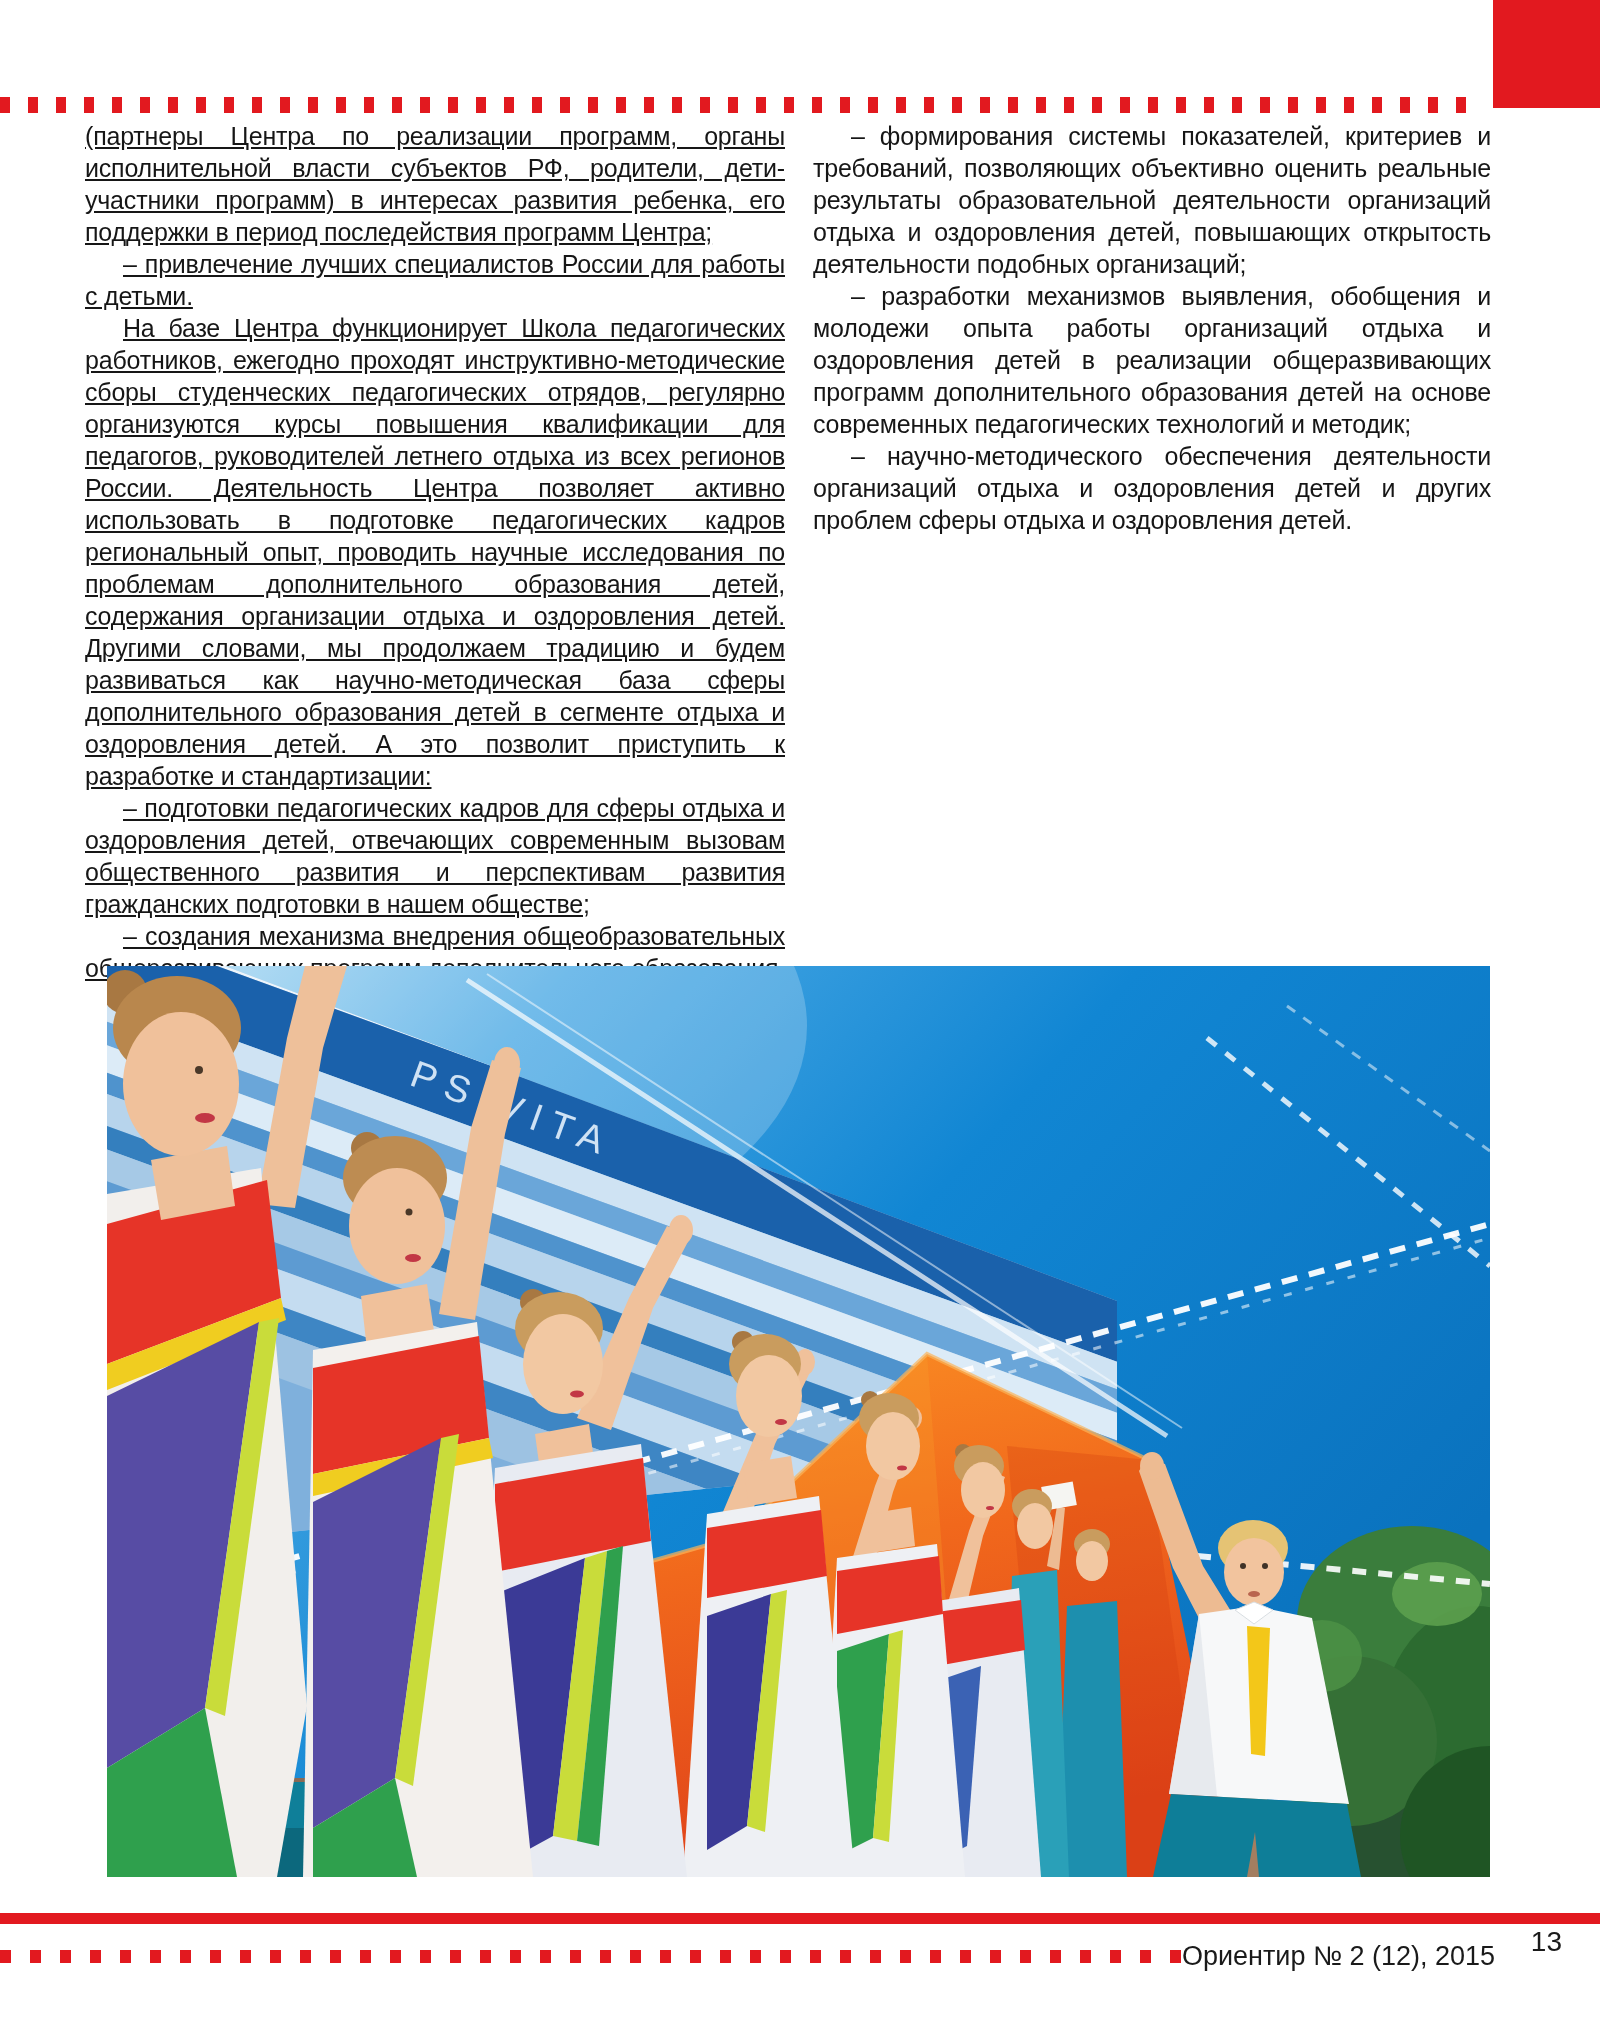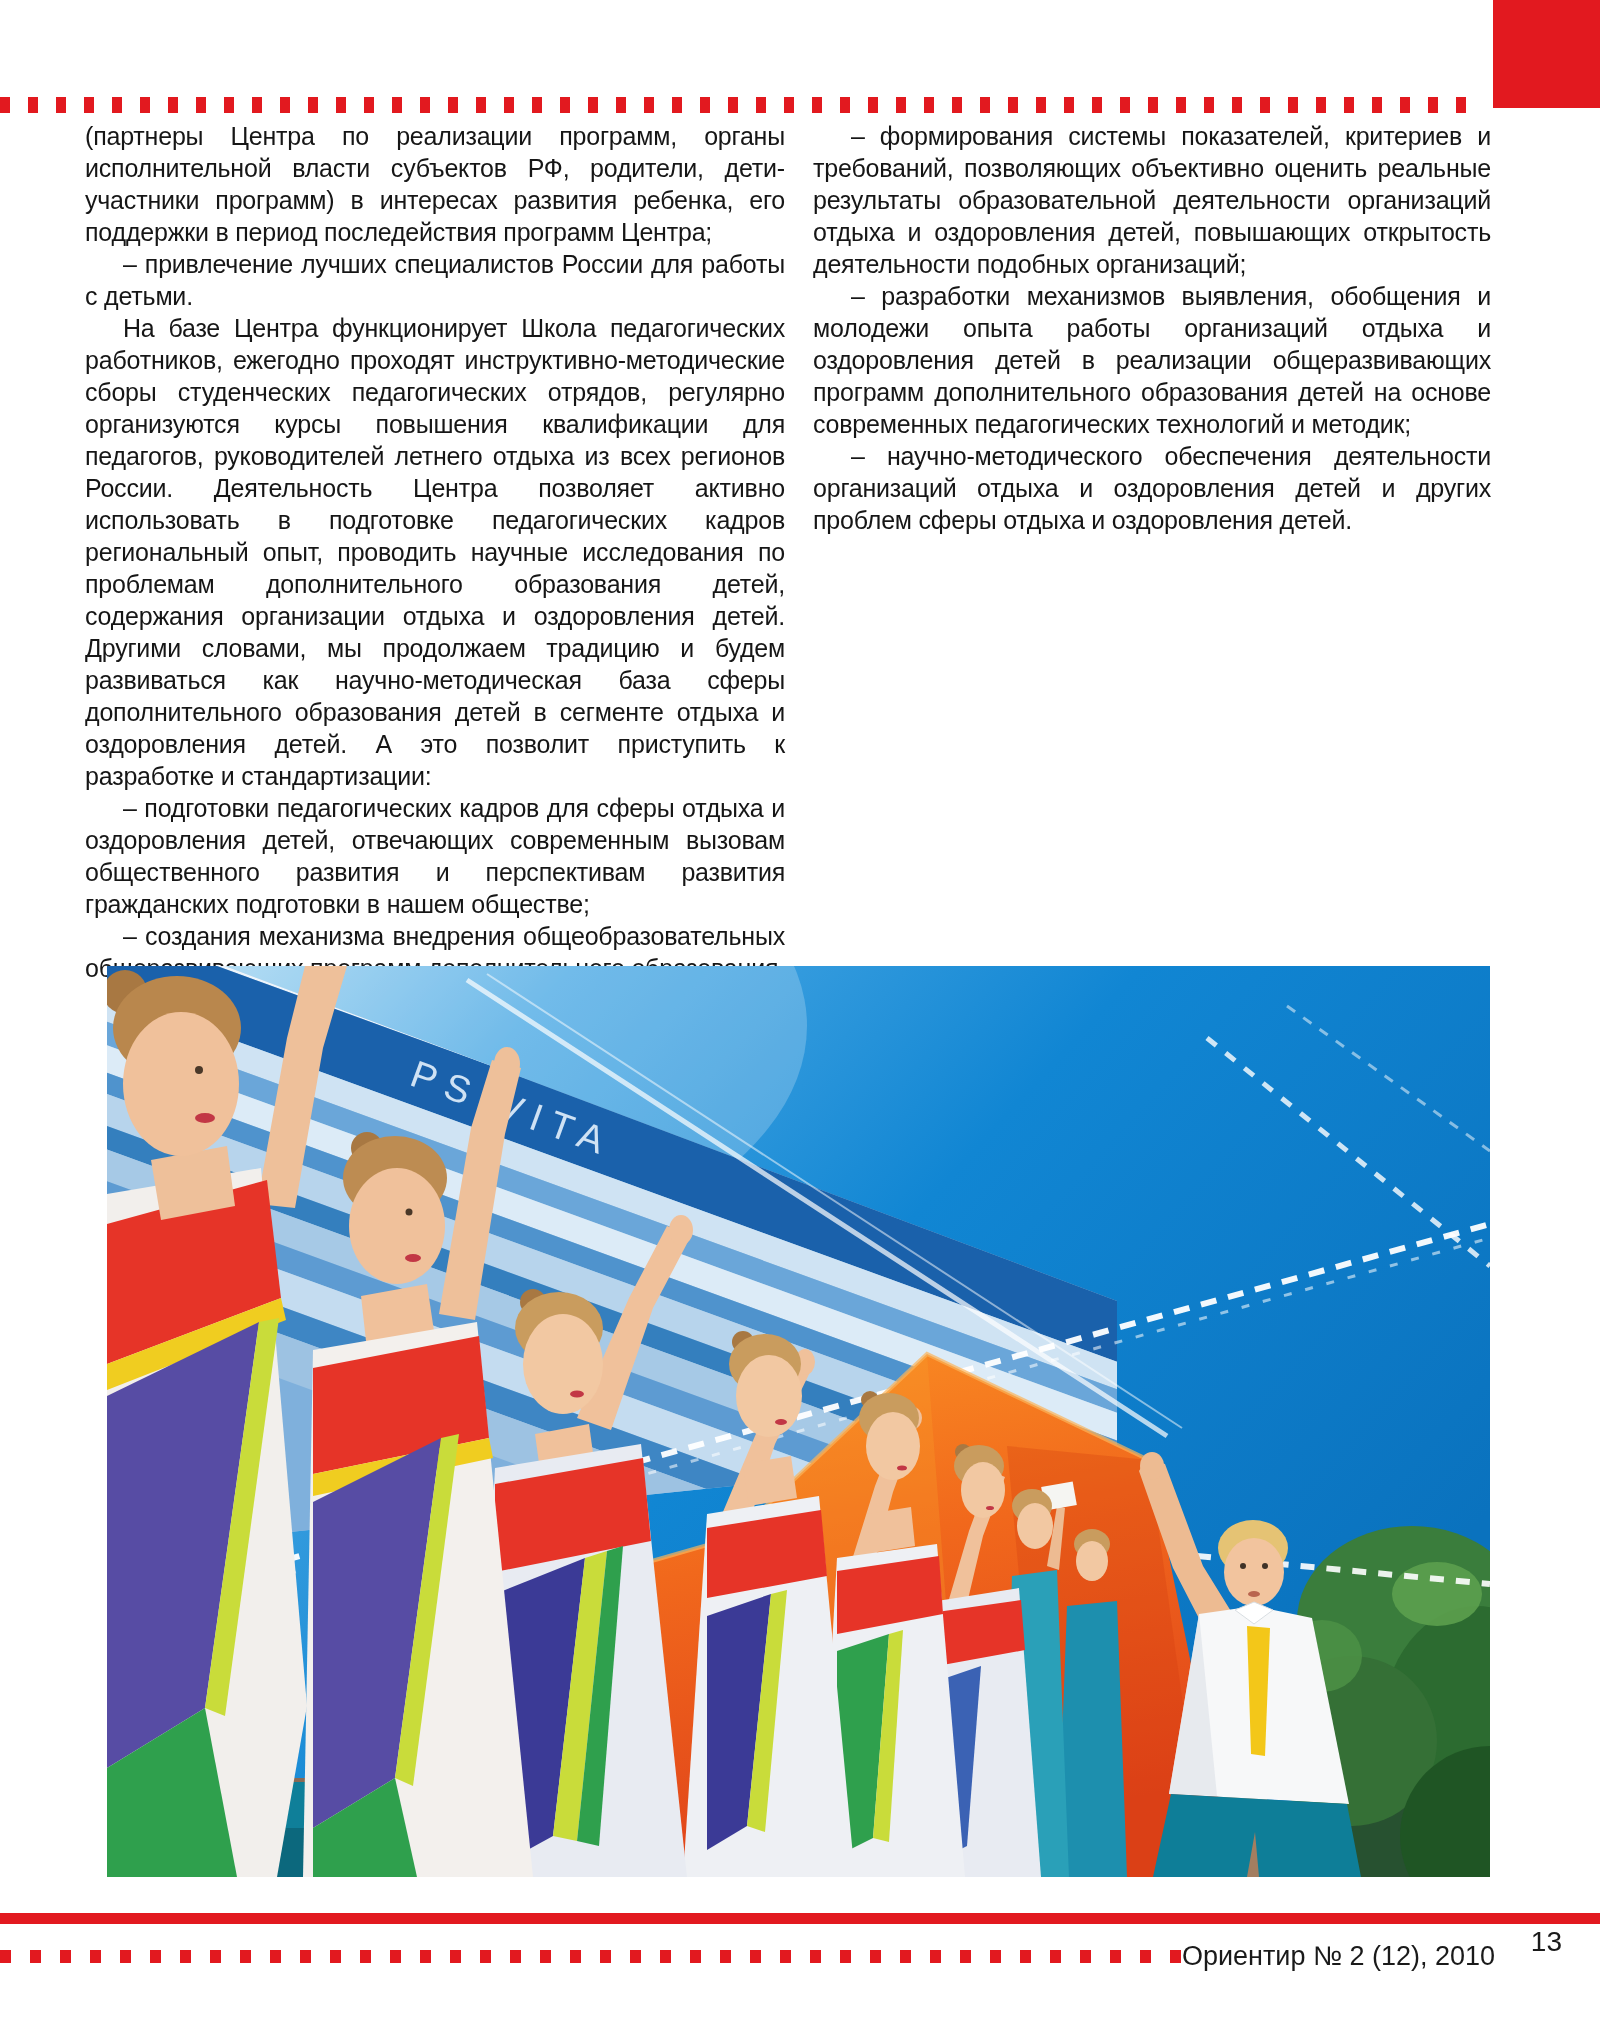--- a/index.html
+++ b/index.html
@@ -6,21 +6,21 @@
   *{ margin:0; padding:0; box-sizing:border-box; }
   html,body{ width:1600px; height:2036px; background:#fff; overflow:hidden; }
   body{ position:relative; font-family:"Liberation Sans","DejaVu Sans",sans-serif; color:#161616; }
 
   .top-dots{ position:absolute; left:0; top:97px; width:1477px; height:16px;
     background:repeating-linear-gradient(to right, var(--red) 0 10px, transparent 10px 28px); }
   .corner-square{ position:absolute; right:0; top:0; width:107px; height:108px; background:var(--red); }
 
   .columns{ position:absolute; left:85px; top:120px; width:1406px; display:flex; gap:28px; }
   .col{ text-align:justify; font-size:25px; line-height:32px; letter-spacing:-0.2px; }
-  .col-left{ width:700px; }
+  .col-left{ width:700px;text-decoration:underline; }
   .col-right{ width:678px; }
   .para{ text-align:justify; }
   .para.indent{ text-indent:38px; }
 
   .highlight-heading{ margin-top:58px; color:var(--red); font-size:35px; line-height:47px;
     font-weight:bold; text-align:center; white-space:pre-line; letter-spacing:0; text-indent:0; }
 
   .photo{ position:absolute; left:107px; top:966px; width:1383px; height:911px; display:block; }
 
   .bottom-bar{ position:absolute; left:0; top:1913px; width:1600px; height:11px; background:var(--red); }
@@ -262,14 +262,14 @@
     <polygon points="1092,648 1148,640 1205,652 1242,838 1062,828" fill="#f7f8f9"></polygon>
     <polygon points="1092,648 1110,830 1062,828" fill="#dfe4e9" opacity="0.7"></polygon>
     <polygon points="1128,644 1147,658 1166,644 1147,636" fill="#ffffff" stroke="#d9dee2"></polygon>
     <polygon points="1140,660 1163,662 1158,790 1144,788" fill="#f3c719"></polygon>
     <polygon points="1064,828 1240,838 1254,911 1152,911 1148,866 1140,911 1046,911" fill="#0e7e98"></polygon>
   </g>
 </svg>
 
 <div class="bottom-bar"></div>
 <div class="bottom-dots"></div>
-<div class="footer-journal">Ориентир № 2 (12), 2010</div>
+<div class="footer-journal">Ориентир № 2 (12), 2015</div>
 <div class="footer-page">13</div>
 
 </body></html>

